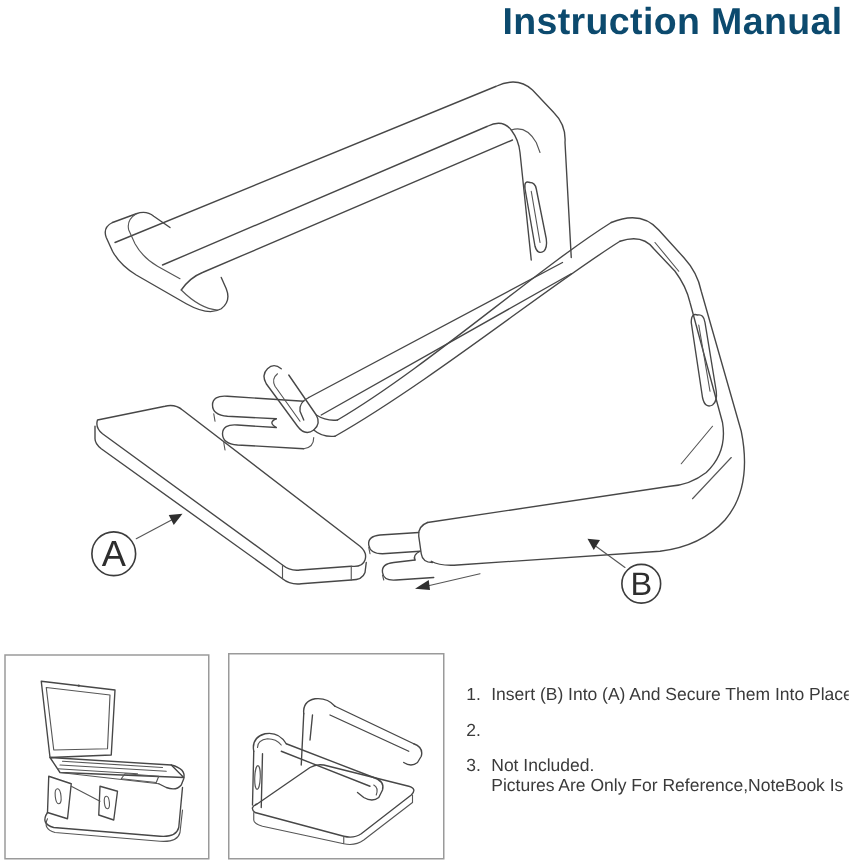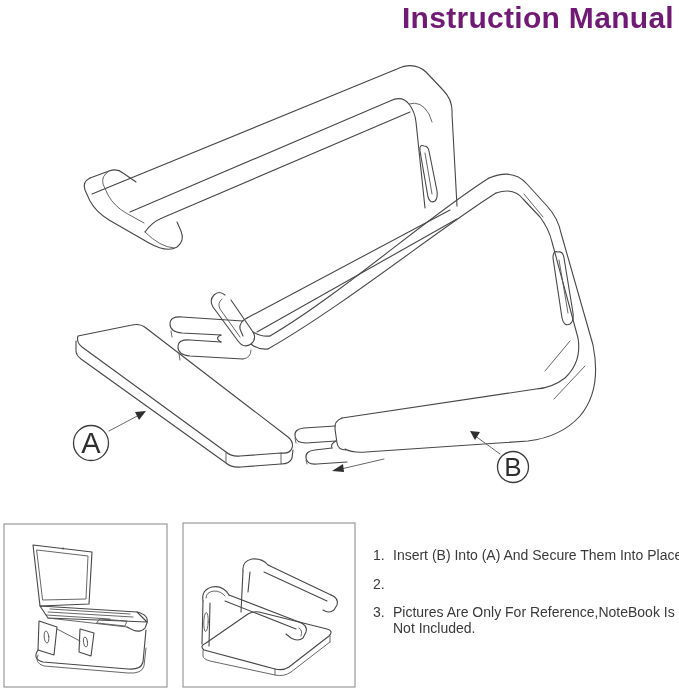--- a/index.html
+++ b/index.html
@@ -1,21 +1,21 @@
 <!DOCTYPE html>
 <html><head>
 <meta charset="utf-8">
 <style>
   html,body{margin:0;padding:0;background:#ffffff;}
   body{width:679px;height:689px;position:relative;overflow:hidden;
        font-family:"Liberation Sans", sans-serif;}
   .page{position:absolute;inset:0;background:#fff;}
 
   .title{position:absolute;top:1px;right:5px;font-size:30px;font-weight:bold;
-         color:#701a75;letter-spacing:0.3px;white-space:nowrap;}
+         color:#0c4a6e;letter-spacing:0.3px;white-space:nowrap;}
 
   svg{position:absolute;left:0;top:0;}
   .ln{fill:none;stroke:#474747;stroke-width:1.1;stroke-linecap:round;stroke-linejoin:round;}
   .ln-thin{fill:none;stroke:#565656;stroke-width:0.9;stroke-linecap:round;stroke-linejoin:round;}
   .box{fill:none;stroke:#9a9a9a;stroke-width:1.2;}
   .arrowhead{fill:#2f2f2f;stroke:none;}
   .lbl-circle{fill:#fff;stroke:#3c3c3c;stroke-width:1.3;}
   .lbl-text{fill:#2e2e2e;font-family:"Liberation Sans",sans-serif;text-anchor:middle;}
 
   .instructions{position:absolute;left:373px;top:546px;width:303px;
@@ -155,19 +155,19 @@
     <div class="inst-item">
       <span class="inst-num">1.</span>
       <span class="inst-text">Insert (B) Into (A) And Secure Them Into Place.</span>
     </div>
     <div class="inst-item">
       <span class="inst-num">2.</span>
     </div>
     <div class="inst-item inst-item3">
       <span class="inst-num">3.</span>
       <span>
+        <div class="inst-text-wrap">Not Included.</div>
         <div class="inst-text-wrap">Pictures Are Only For Reference,NoteBook Is</div>
-        <div class="inst-text-wrap">Not Included.</div>
       </span>
     </div>
   </div>
 
 </div>
 
 </body></html>

